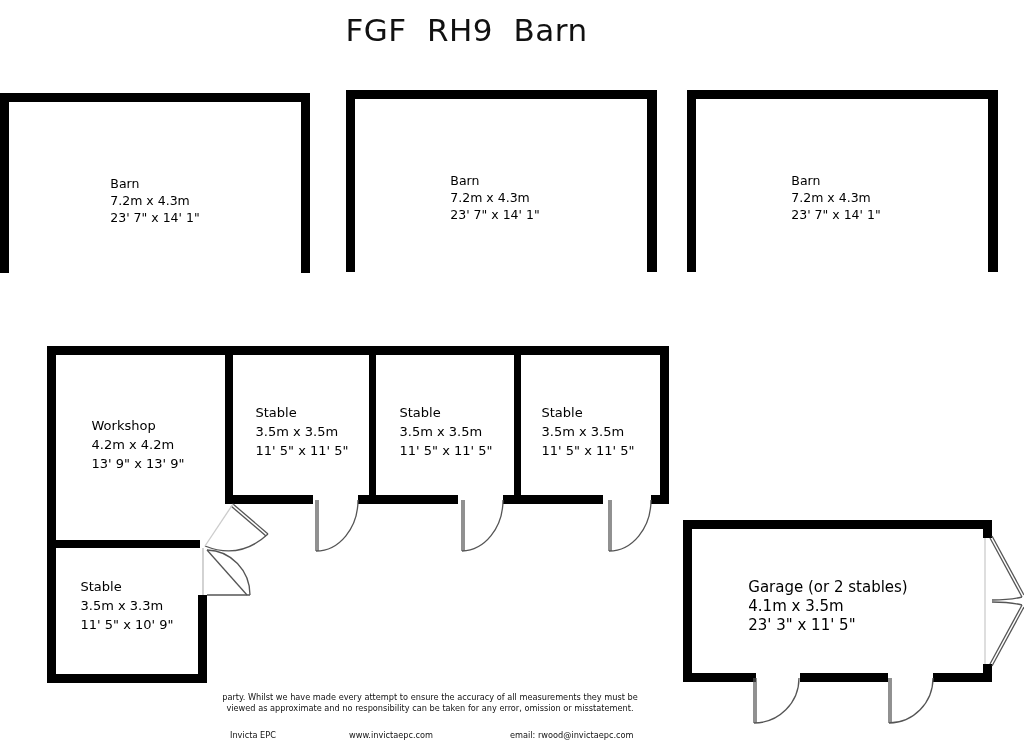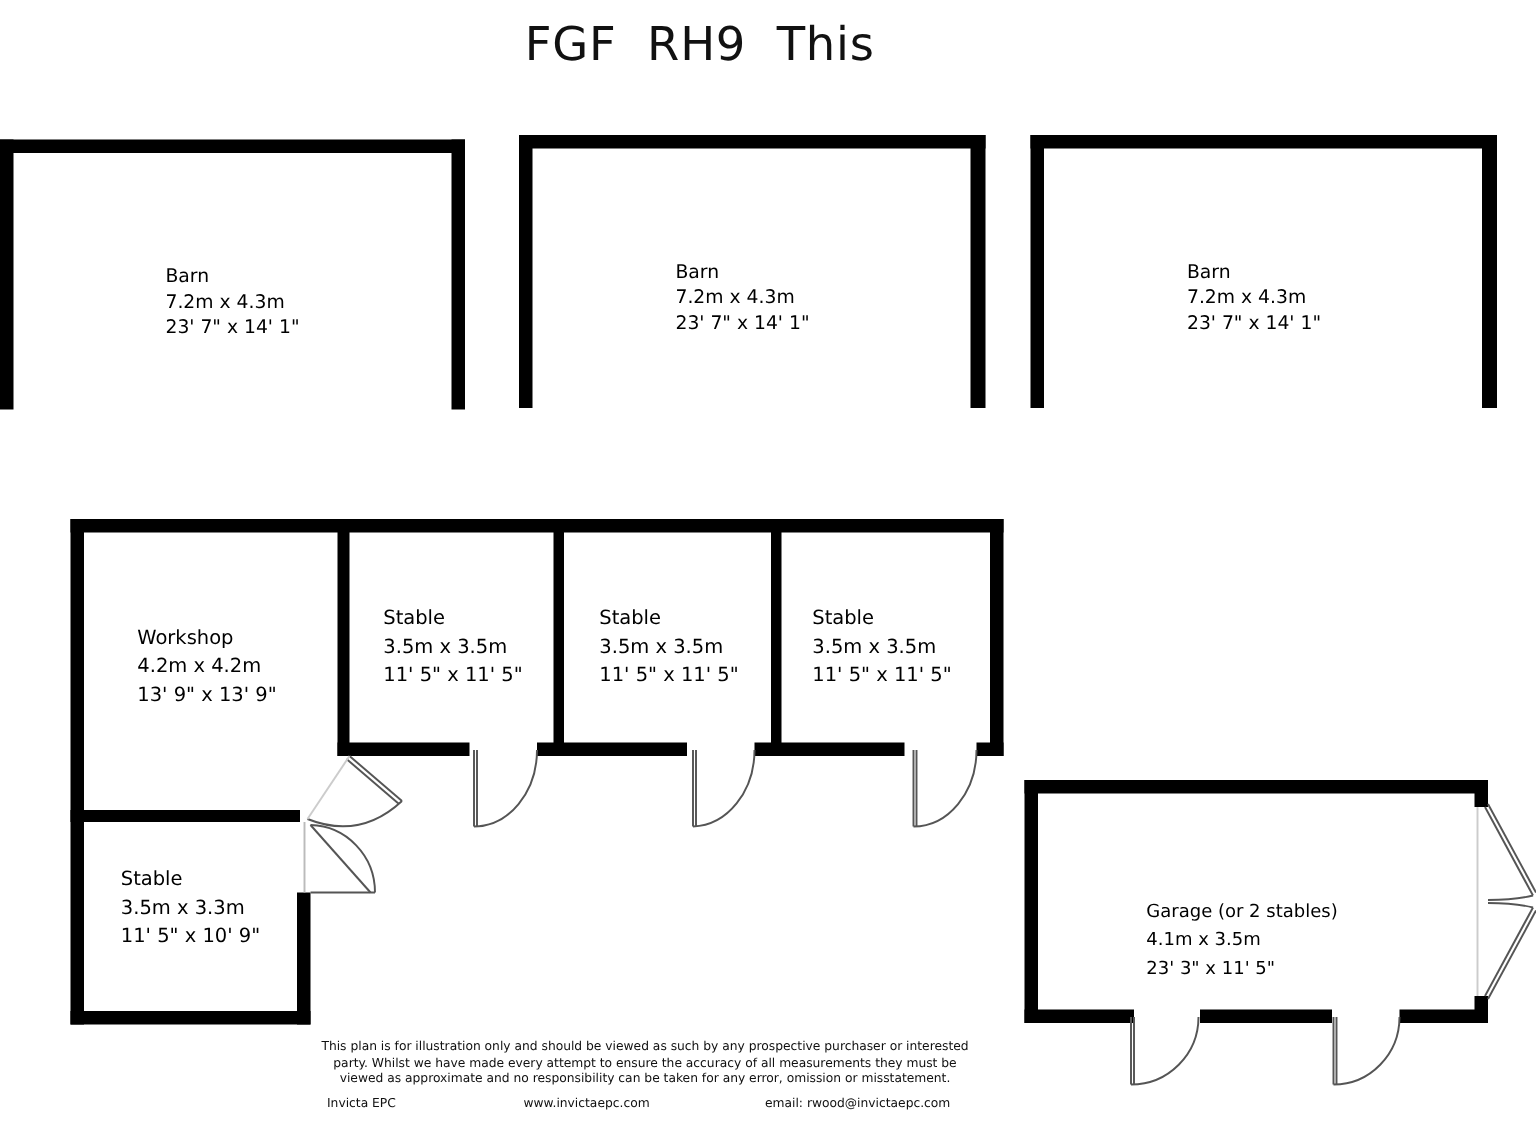--- a/index.html
+++ b/index.html
@@ -111,21 +111,21 @@
     <line x1="985" y1="538" x2="985" y2="664" stroke="#ccc"></line>
     <line x1="990" y1="538" x2="1022" y2="597"></line>
     <line x1="992" y1="536" x2="1024" y2="595"></line>
     <line x1="990" y1="664" x2="1022" y2="605"></line>
     <line x1="992" y1="666" x2="1024" y2="607"></line>
     <path d="M992 600 Q 1010 600 1022 597"></path>
     <path d="M992 602 Q 1010 602 1022 605"></path>
   </g>
 </svg>
 
-<div class="title">FGF   RH9  This</div>
+<div class="title">FGF   RH9  Barn</div>
 
 <div class="label" style="left:155px; top:175px;">
   <div>Barn</div>
   <div>7.2m x 4.3m</div>
   <div>23' 7" x 14' 1"</div>
 </div>
 <div class="label" style="left:495px; top:172px;">
   <div>Barn</div>
   <div>7.2m x 4.3m</div>
   <div>23' 7" x 14' 1"</div>
@@ -153,26 +153,25 @@
 <div class="label" style="left:588px; top:403px; font-size:13px; line-height:19px;">
   <div>Stable</div>
   <div>3.5m x 3.5m</div>
   <div>11' 5" x 11' 5"</div>
 </div>
 <div class="label" style="left:127px; top:577px; font-size:13px; line-height:19px;">
   <div>Stable</div>
   <div>3.5m x 3.3m</div>
   <div>11' 5" x 10' 9"</div>
 </div>
-<div class="label" style="left:828px; top:598px; font-size:12px; line-height:19px;">
+<div class="label" style="left:828px; top:578px; font-size:15px; line-height:19px;">
   <div>Garage (or 2 stables)</div>
   <div>4.1m x 3.5m</div>
   <div>23' 3" x 11' 5"</div>
 </div>
 
 <div class="disclaimer">
-  <div>This plan is for illustration only and should be viewed as such by any prospective purchaser or interested</div>
   <div>party. Whilst we have made every attempt to ensure the accuracy of all measurements they must be</div>
   <div>viewed as approximate and no responsibility can be taken for any error, omission or misstatement.</div>
 </div>
-<div class="footer-row" style="left:218px;">Invicta EPC</div>
+<div class="footer-row" style="left:230px;">Invicta EPC</div>
 <div class="footer-row" style="left:349px;">www.invictaepc.com</div>
 <div class="footer-row" style="left:510px;text-align:center;">email: rwood@invictaepc.com</div>
 
 </body></html>

